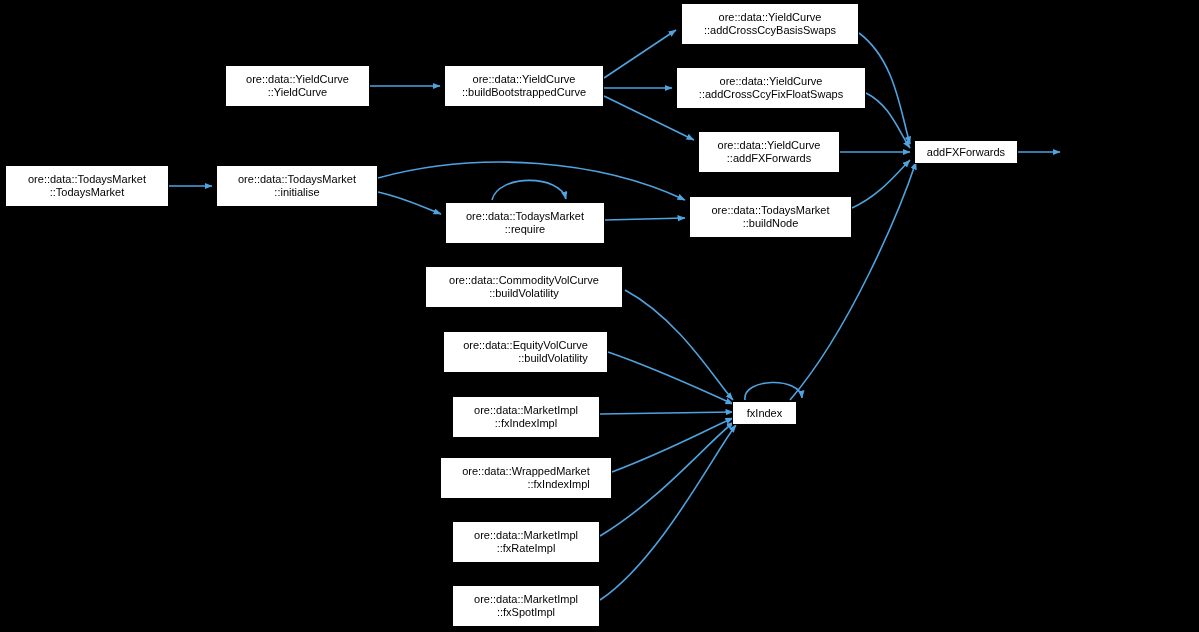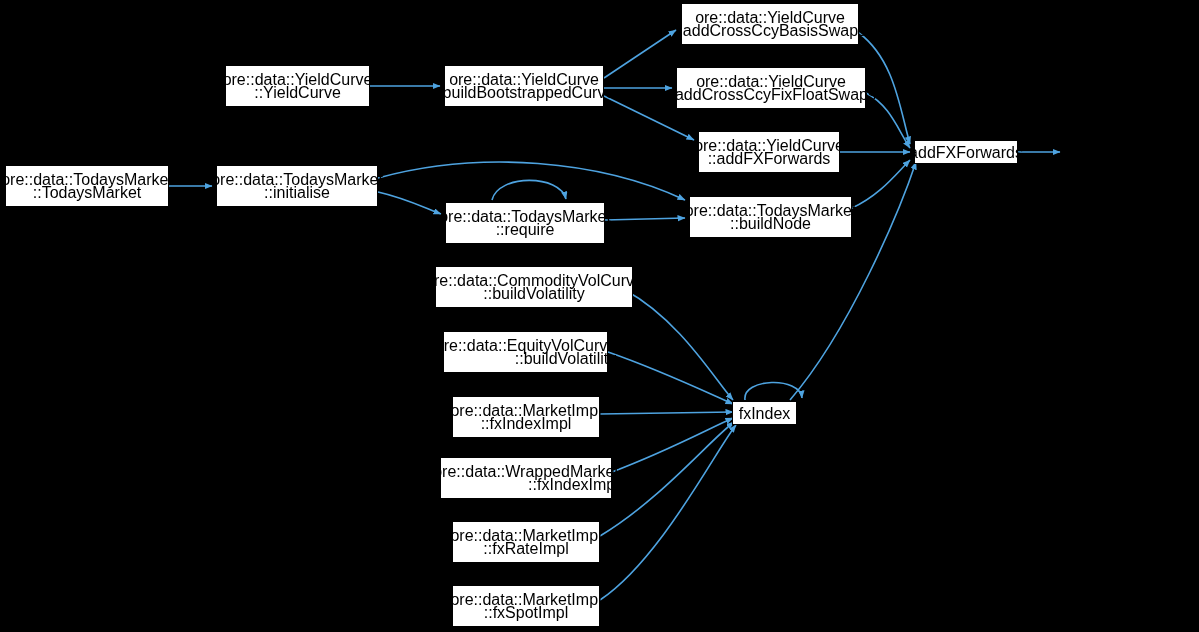--- a/index.html
+++ b/index.html
@@ -1,21 +1,21 @@
 <!DOCTYPE html>
 <html><head>
 <meta charset="utf-8">
 <style>
   html,body{margin:0;padding:0;background:#000;}
   #stage{position:relative;width:1199px;height:632px;background:#000;overflow:hidden;
          font-family:"Liberation Sans", sans-serif;}
   svg.edges{position:absolute;left:0;top:0;width:1199px;height:632px;}
   .node{position:absolute;box-sizing:border-box;border:1px solid #000;
         display:flex;align-items:center;justify-content:center;text-align:center;
-        font-size:16px;line-height:13px;color:#000;background:#fff;
+        font-size:11px;line-height:13px;color:#000;background:#fff;
         white-space:pre;}
   .node.highlight{background:#b0b0b0;}
 </style>
 </head>
 <body>
 
 <div id="stage">
   <svg class="edges" xmlns="http://www.w3.org/2000/svg">
     <defs>
       <marker id="arw" markerWidth="9" markerHeight="9" refX="7.5" refY="3.2" orient="auto" markerUnits="userSpaceOnUse">
@@ -81,21 +81,21 @@
 ::addFXForwards</div>
     <div class="node" style="left: 914px; top: 140px; width: 104px; height: 24px;">addFXForwards</div>
     <div class="node" style="left: 5px; top: 165px; width: 164px; height: 42px;">ore::data::TodaysMarket
 ::TodaysMarket</div>
     <div class="node" style="left: 216px; top: 165px; width: 162px; height: 42px;">ore::data::TodaysMarket
 ::initialise</div>
     <div class="node" style="left: 445px; top: 202px; width: 160px; height: 42px;">ore::data::TodaysMarket
 ::require</div>
     <div class="node" style="left: 689px; top: 196px; width: 163px; height: 42px;">ore::data::TodaysMarket
 ::buildNode</div>
-    <div class="node" style="left: 435px; top: 266px; width: 198px; height: 42px;">ore::data::CommodityVolCurve
+    <div class="node" style="left: 425px; top: 266px; width: 198px; height: 42px;">ore::data::CommodityVolCurve
 ::buildVolatility</div>
     <div class="node" style="left: 443px; top: 331px; width: 165px; height: 42px; text-align: right;">ore::data::EquityVolCurve
 ::buildVolatility</div>
     <div class="node" style="left: 452px; top: 396px; width: 148px; height: 42px;">ore::data::MarketImpl
 ::fxIndexImpl</div>
     <div class="node" style="left: 732px; top: 401px; width: 65px; height: 24px;">fxIndex</div>
     <div class="node" style="left: 440px; top: 457px; width: 172px; height: 42px; text-align: right;">ore::data::WrappedMarket
 ::fxIndexImpl</div>
     <div class="node" style="left: 452px; top: 521px; width: 148px; height: 42px;">ore::data::MarketImpl
 ::fxRateImpl</div>

